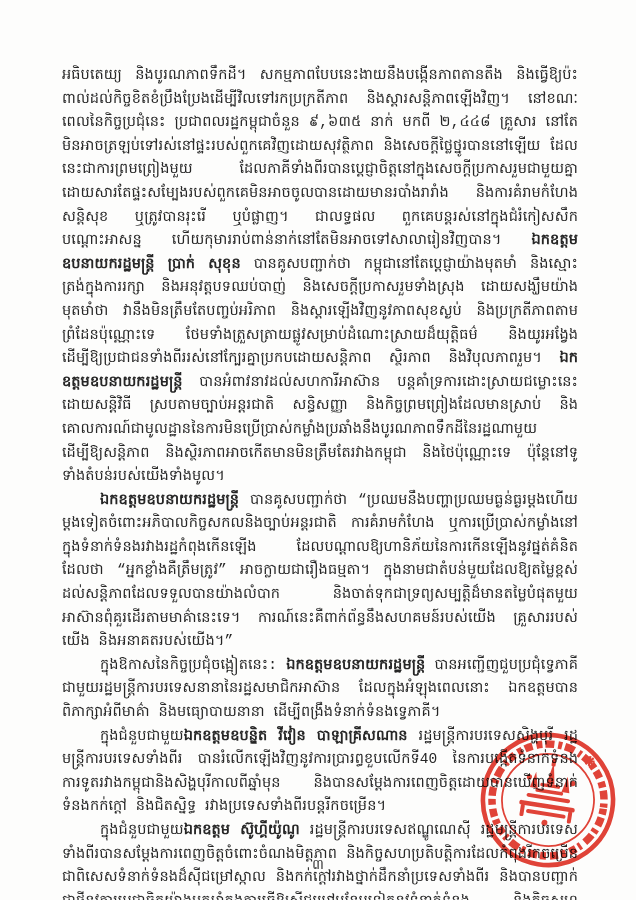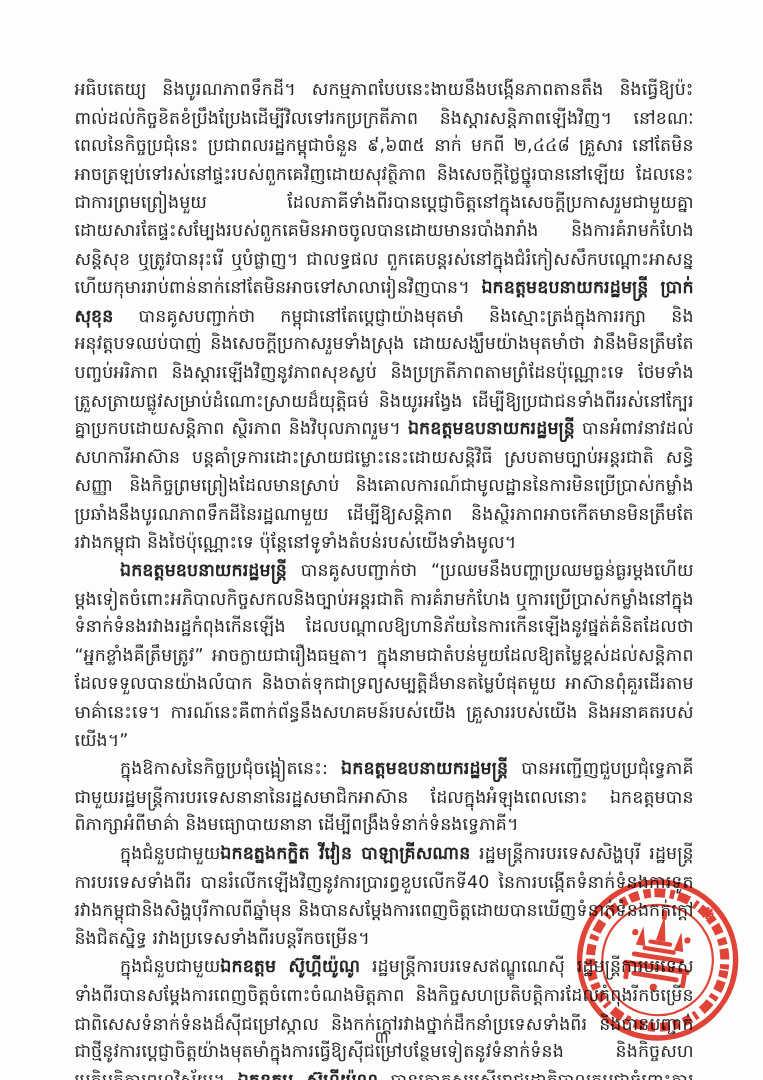--- a/index.html
+++ b/index.html
@@ -8,21 +8,21 @@
   .page {
     position:relative; width:636px; height:900px;
     background:#fdfdfc; overflow:hidden; color:#242424;
   }
   .doc-body {
     position:absolute; left:62px; top:64px; width:516px;
     font-size:14.5px; line-height:23.6px; text-align:justify;
     letter-spacing:.1px;
     color:#262626;
   }
-  .para { text-indent:38px; }
+  .para { text-indent:38px;font-family:Liberation Mono, monospace; }
   .para.no-indent { text-indent:0; }
   .bold { font-weight:bold; }
   .page-number {
     position:absolute; bottom:24px; left:0; right:0;
     text-align:center; font-size:14px; color:#3a3a3a;
   }
   .stamp {
     position:absolute; left:476px; top:728px; width:144px; height:144px;
     opacity:.86; mix-blend-mode:multiply; transform:rotate(9deg);
     pointer-events:none;
@@ -33,21 +33,21 @@
 </style>
 </head>
 <body>
 
 <div class="page">
 
   <div class="doc-body" id="doc-body" style="color: rgb(38, 38, 38);">
       <p class="para no-indent"><span>អធិបតេយ្យ និងបូរណភាពទឹកដី។ សកម្មភាពបែបនេះងាយនឹងបង្កើនភាពតានតឹង និងធ្វើឱ្យប៉ះពាល់ដល់កិច្ចខិតខំប្រឹងប្រែងដើម្បីវិលទៅរកប្រក្រតីភាព និងស្ដារសន្តិភាពឡើងវិញ។ នៅខណៈពេលនៃកិច្ចប្រជុំនេះ ប្រជាពលរដ្ឋកម្ពុជាចំនួន ៩,៦៣៥ នាក់ មកពី ២,៤៤៨ គ្រួសារ នៅតែមិនអាចត្រឡប់ទៅរស់នៅផ្ទះរបស់ពួកគេវិញដោយសុវត្ថិភាព និងសេចក្ដីថ្លៃថ្នូរបាននៅឡើយ ដែលនេះជាការព្រមព្រៀងមួយ ដែលភាគីទាំងពីរបានប្ដេជ្ញាចិត្តនៅក្នុងសេចក្ដីប្រកាសរួមជាមួយគ្នា ដោយសារតែផ្ទះសម្បែងរបស់ពួកគេមិនអាចចូលបានដោយមានរបាំងរារាំង និងការគំរាមកំហែងសន្តិសុខ ឬត្រូវបានរុះរើ ឬបំផ្លាញ។ ជាលទ្ធផល ពួកគេបន្តរស់នៅក្នុងជំរំកៀសសឹកបណ្ដោះអាសន្ន ហើយកុមាររាប់ពាន់នាក់នៅតែមិនអាចទៅសាលារៀនវិញបាន។ </span><span class="bold">ឯកឧត្តមឧបនាយករដ្ឋមន្ត្រី ប្រាក់ សុខុន</span><span> បានគូសបញ្ជាក់ថា កម្ពុជានៅតែប្ដេជ្ញាយ៉ាងមុតមាំ និងស្មោះត្រង់ក្នុងការរក្សា និងអនុវត្តបទឈប់បាញ់ និងសេចក្ដីប្រកាសរួមទាំងស្រុង ដោយសង្ឃឹមយ៉ាងមុតមាំថា វានឹងមិនត្រឹមតែបញ្ចប់អរិភាព និងស្ដារឡើងវិញនូវភាពសុខស្ងប់ និងប្រក្រតីភាពតាមព្រំដែនប៉ុណ្ណោះទេ ថែមទាំងត្រួសត្រាយផ្លូវសម្រាប់ដំណោះស្រាយដ៏យុត្តិធម៌ និងយូរអង្វែង ដើម្បីឱ្យប្រជាជនទាំងពីររស់នៅក្បែរគ្នាប្រកបដោយសន្តិភាព ស្ថិរភាព និងវិបុលភាពរួម។ </span><span class="bold">ឯកឧត្តមឧបនាយករដ្ឋមន្ត្រី</span><span> បានអំពាវនាវដល់សហការីអាស៊ាន បន្តគាំទ្រការដោះស្រាយជម្លោះនេះដោយសន្តិវិធី ស្របតាមច្បាប់អន្តរជាតិ សន្ធិសញ្ញា និងកិច្ចព្រមព្រៀងដែលមានស្រាប់ និងគោលការណ៍ជាមូលដ្ឋាននៃការមិនប្រើប្រាស់កម្លាំងប្រឆាំងនឹងបូរណភាពទឹកដីនៃរដ្ឋណាមួយ ដើម្បីឱ្យសន្តិភាព និងស្ថិរភាពអាចកើតមានមិនត្រឹមតែរវាងកម្ពុជា និងថៃប៉ុណ្ណោះទេ ប៉ុន្តែនៅទូទាំងតំបន់របស់យើងទាំងមូល។</span></p>
       <p class="para"><span class="bold">ឯកឧត្តមឧបនាយករដ្ឋមន្ត្រី</span><span> បានគូសបញ្ជាក់ថា “ប្រឈមនឹងបញ្ហាប្រឈមធ្ងន់ធ្ងរម្ដងហើយម្ដងទៀតចំពោះអភិបាលកិច្ចសកលនិងច្បាប់អន្តរជាតិ ការគំរាមកំហែង ឬការប្រើប្រាស់កម្លាំងនៅក្នុងទំនាក់ទំនងរវាងរដ្ឋកំពុងកើនឡើង ដែលបណ្ដាលឱ្យហានិភ័យនៃការកើនឡើងនូវផ្នត់គំនិតដែលថា “អ្នកខ្លាំងគឺត្រឹមត្រូវ” អាចក្លាយជារឿងធម្មតា។ ក្នុងនាមជាតំបន់មួយដែលឱ្យតម្លៃខ្ពស់ដល់សន្តិភាពដែលទទួលបានយ៉ាងលំបាក និងចាត់ទុកជាទ្រព្យសម្បត្តិដ៏មានតម្លៃបំផុតមួយ អាស៊ានពុំគួរដើរតាមមាគ៌ានេះទេ។ ការណ៍នេះគឺពាក់ព័ន្ធនឹងសហគមន៍របស់យើង គ្រួសាររបស់យើង និងអនាគតរបស់យើង។”</span></p>
       <p class="para"><span>ក្នុងឱកាសនៃកិច្ចប្រជុំចង្អៀតនេះ: </span><span class="bold">ឯកឧត្តមឧបនាយករដ្ឋមន្ត្រី</span><span> បានអញ្ជើញជួបប្រជុំទ្វេភាគីជាមួយរដ្ឋមន្ត្រីការបរទេសនានានៃរដ្ឋសមាជិកអាស៊ាន ដែលក្នុងអំឡុងពេលនោះ ឯកឧត្តមបានពិភាក្សាអំពីមាគ៌ា និងមធ្យោបាយនានា ដើម្បីពង្រឹងទំនាក់ទំនងទ្វេភាគី។</span></p>
-      <p class="para"><span>ក្នុងជំនួបជាមួយ</span><span class="bold">ឯកឧត្នងកក្ឌិត វីវៀន បាឡាគ្រីសណាន</span><span> រដ្ឋមន្ត្រីការបរទេសសិង្ហបុរី រដ្ឋមន្ត្រីការបរទេសទាំងពីរ បានរំលើកឡើងវិញនូវការប្រារព្ធខួបលើកទី40 នៃការបង្កើតទំនាក់ទំនងការទូតរវាងកម្ពុជានិងសិង្ហបុរីកាលពីឆ្នាំមុន និងបានសម្ដែងការពេញចិត្តដោយបានឃើញទំនាក់ទំនងកក់ក្ដៅ និងជិតស្និទ្ធ រវាងប្រទេសទាំងពីរបន្តរីកចម្រើន។</span></p>
+      <p class="para"><span>ក្នុងជំនួបជាមួយ</span><span class="bold">ឯកឧត្តមឧបន្ឌិត វីវៀន បាឡាគ្រីសណាន</span><span> រដ្ឋមន្ត្រីការបរទេសសិង្ហបុរី រដ្ឋមន្ត្រីការបរទេសទាំងពីរ បានរំលើកឡើងវិញនូវការប្រារព្ធខួបលើកទី40 នៃការបង្កើតទំនាក់ទំនងការទូតរវាងកម្ពុជានិងសិង្ហបុរីកាលពីឆ្នាំមុន និងបានសម្ដែងការពេញចិត្តដោយបានឃើញទំនាក់ទំនងកក់ក្ដៅ និងជិតស្និទ្ធ រវាងប្រទេសទាំងពីរបន្តរីកចម្រើន។</span></p>
       <p class="para"><span>ក្នុងជំនួបជាមួយ</span><span class="bold">ឯកឧត្តម ស៊ូហ្គីយ៉ូណូ</span><span> រដ្ឋមន្ត្រីការបរទេសឥណ្ឌូណេស៊ី រដ្ឋមន្ត្រីការបរទេសទាំងពីរបានសម្ដែងការពេញចិត្តចំពោះចំណងមិត្តភាព និងកិច្ចសហប្រតិបត្តិការដែលកំពុងរីកចម្រើន ជាពិសេសទំនាក់ទំនងដ៏ស៊ីជម្រៅស្កាល និងកក់ក្ដៅរវាងថ្នាក់ដឹកនាំប្រទេសទាំងពីរ និងបានបញ្ជាក់ជាថ្មីនូវការប្ដេជ្ញាចិត្តយ៉ាងមុតមាំក្នុងការធ្វើឱ្យស៊ីជម្រៅបន្ថែមទៀតនូវទំនាក់ទំនង និងកិច្ចសហប្រតិបត្តិការពហុវិស័យ។ </span><span class="bold">ឯកឧត្តម ស៊ូហ្គីយ៉ូណូ</span><span> បានកោតសរសើររាជរដ្ឋាភិបាលកម្ពុជាចំពោះការគាំទ្រ និងការសម្របសម្រួលដែលបានផ្ដល់</span></p>
     </div>
 
   <div class="stamp">
     <svg viewBox="0 0 144 144">
 
       <circle class="ink-stroke" cx="72" cy="72" r="65" stroke-width="4.6"></circle>
 
       <circle class="ink-stroke" cx="72" cy="72" r="46" stroke-width="1.8"></circle>
 

